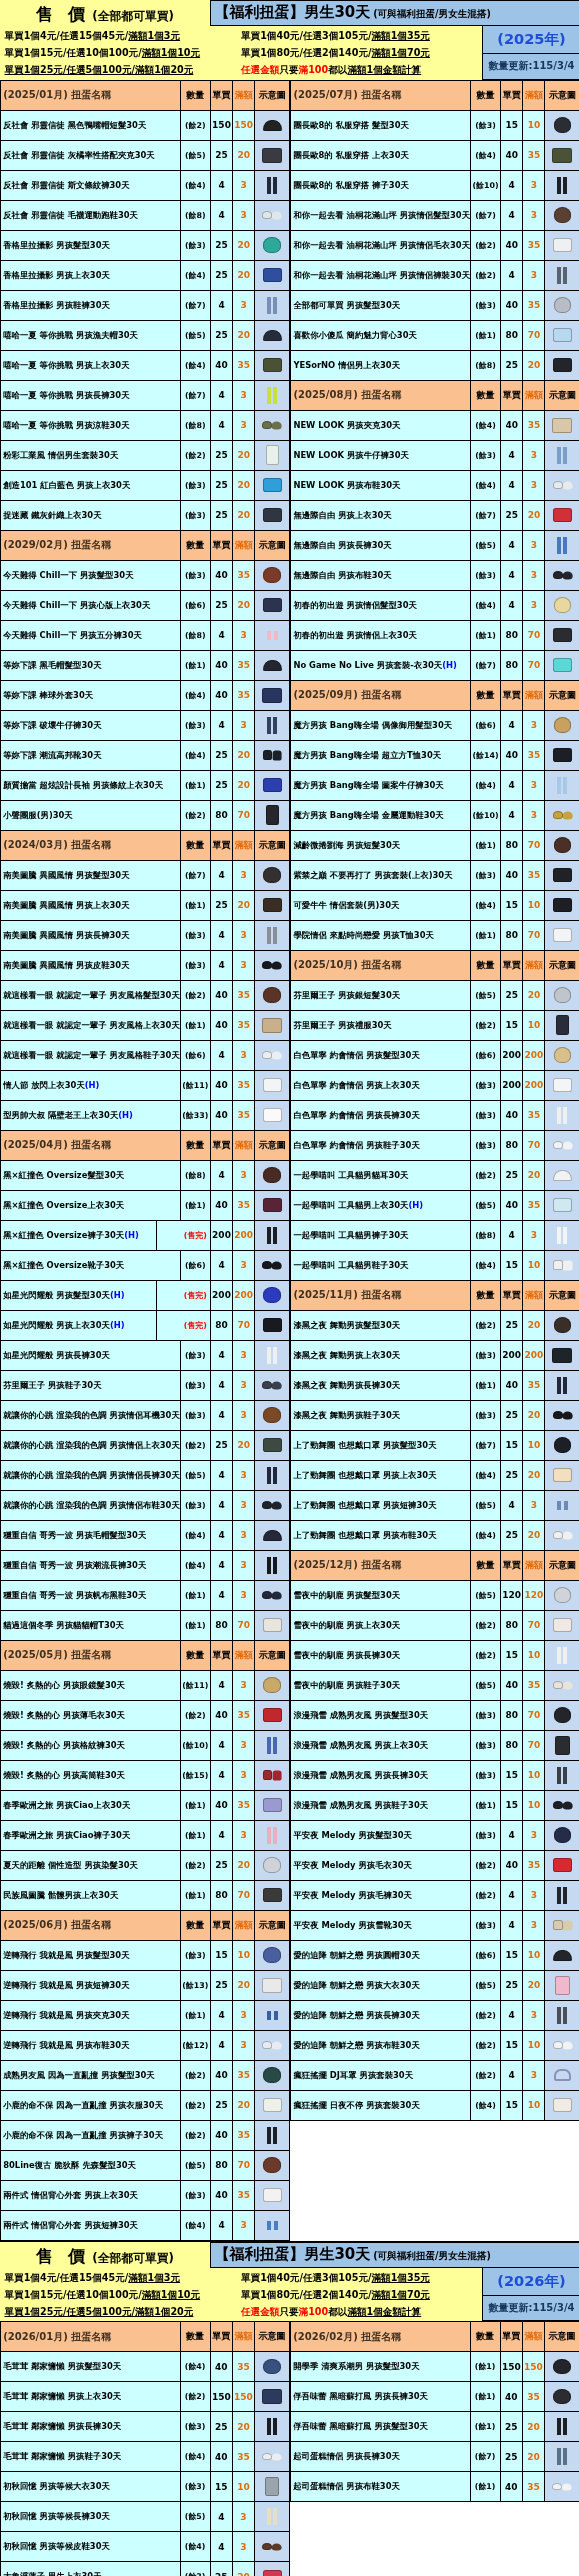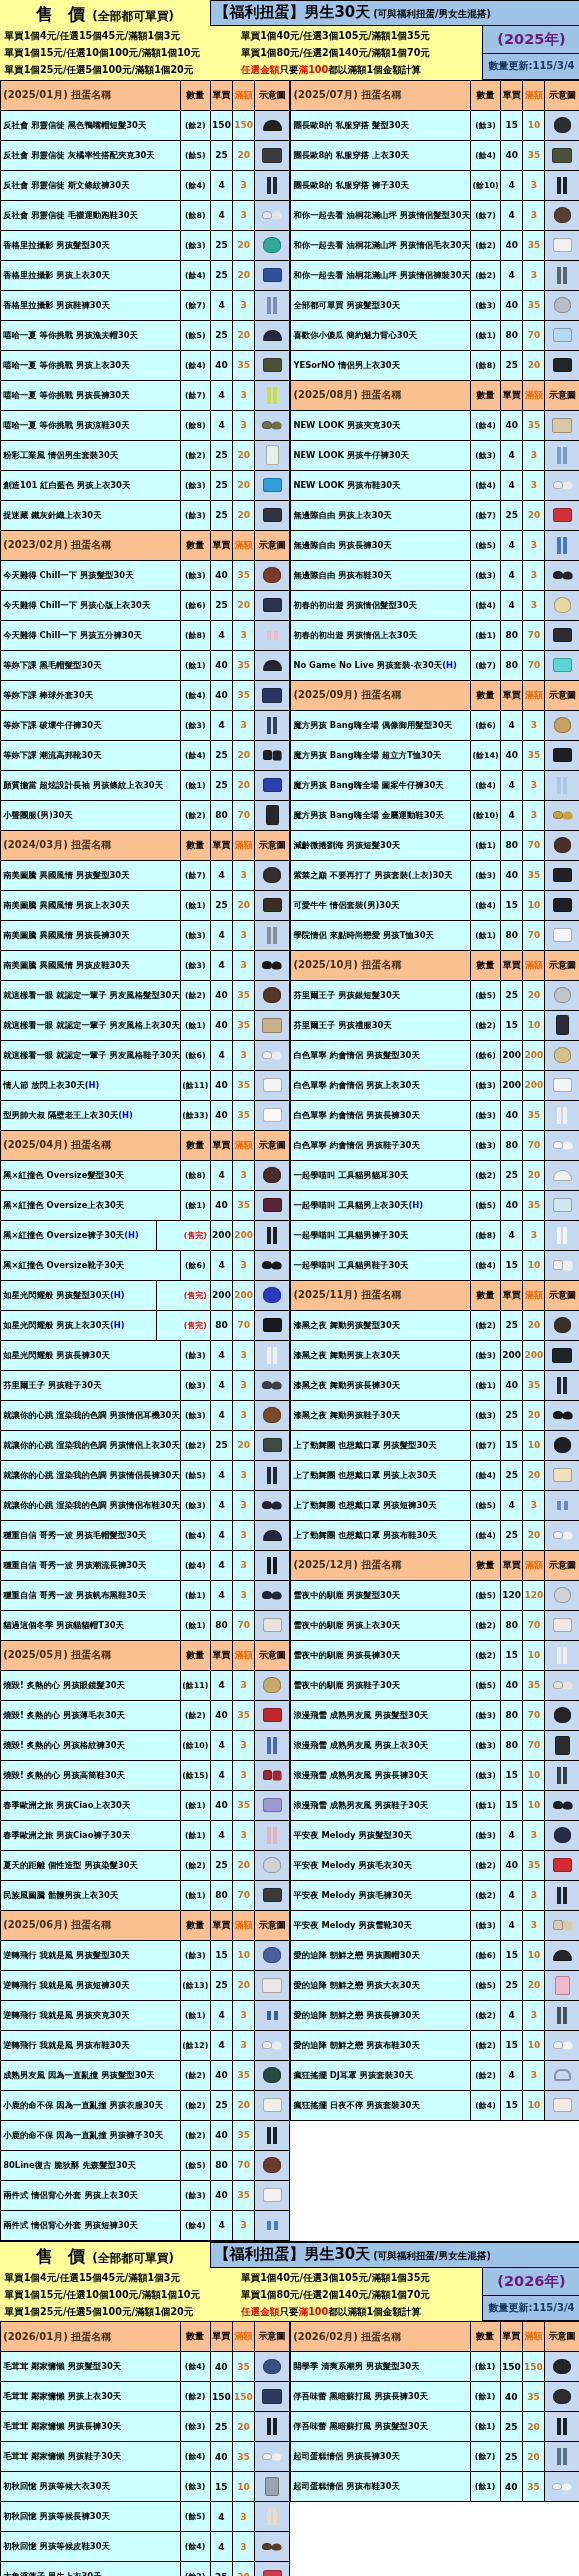--- a/index.html
+++ b/index.html
@@ -11,25 +11,25 @@
   .ph-title-left .main{font-size:17px;font-weight:bold;letter-spacing:4.5px;}
   .ph-title-left .note{font-size:11.8px;font-weight:bold;letter-spacing:0;}
   .ph-title-right{flex:1;background:#9DC3E6;border:1.1px solid #000;border-right:none;padding:2.2px 1.1px 1.1px 3.4px;}
   .ph-title-right .main{font-size:15px;font-weight:bold;}
   .ph-title-right .note{font-size:9.6px;font-weight:bold;}
   .ph-body{display:flex;align-items:stretch;}
   .ph-lines{padding:1.1px 0 1.1px 4.5px;}
   .ph-lines-left{width:232px;}
   .ph-lines-right{width:241px;}
   .ph-line{font-size:9.6px;font-weight:bold;line-height:17px;white-space:nowrap;}
-  .ph-line .u{text-align:center;}
+  .ph-line .u{text-decoration:underline;text-align:center;}
   .ph-line .red{color:#FF0000;}
   .ph-side{flex:1;display:flex;flex-direction:column;background:#9DC3E6;border-left:1.1px solid #000;border-bottom:1.1px solid #000;}
   .year-box{flex:1.1;border-bottom:0.6px solid #000;display:flex;align-items:center;justify-content:center;
-            color:#701a75;font-size:14.6px;font-weight:bold;}
+            color:#1d4ed8;font-size:14.6px;font-weight:bold;}
   .upd-box{flex:1;display:flex;align-items:center;justify-content:center;color:#17375E;
            font-size:10px;font-weight:bold;}
   
   .cols{display:flex;align-items:flex-start;background:#fff;}
   .tcol{width:290px;border-left:0.6px solid #000;}
   .tcol.rightcol{width:290px;}
   .row{display:flex;height:29px;border-bottom:0.6px solid #000;background:#CCFFFF;}
   .row .c{border-right:0.6px solid #000;display:flex;align-items:center;overflow:hidden;}
   .c.name{flex:1;padding-left:2.2px;font-size:8.4px;font-weight:bold;white-space:nowrap;}
   .c.qty{width:29px;justify-content:center;font-size:7.9px;font-weight:bold;}
@@ -221,21 +221,21 @@
         <div class="row">
           <div class="c name">捉迷藏 鐵灰針織上衣30天</div>
           <div class="c qty">(餘3)</div>
           <div class="c buy">25</div>
           <div class="c full">20</div>
           <div class="c img">
             <div class="ic ic-top" style="background: rgb(47, 54, 66);"></div>
           </div>
         </div>
         <div class="row sec">
-          <div class="c name">(2023/02月) 扭蛋名稱</div>
+          <div class="c name">(2029/02月) 扭蛋名稱</div>
           <div class="c qty">數量</div>
           <div class="c buy">單買</div>
           <div class="c full">滿額</div>
           <div class="c img">示意圖</div>
         </div>
         <div class="row">
           <div class="c name">今天難得 Chill一下 男孩髮型30天</div>
           <div class="c qty">(餘3)</div>
           <div class="c buy">40</div>
           <div class="c full">35</div>

